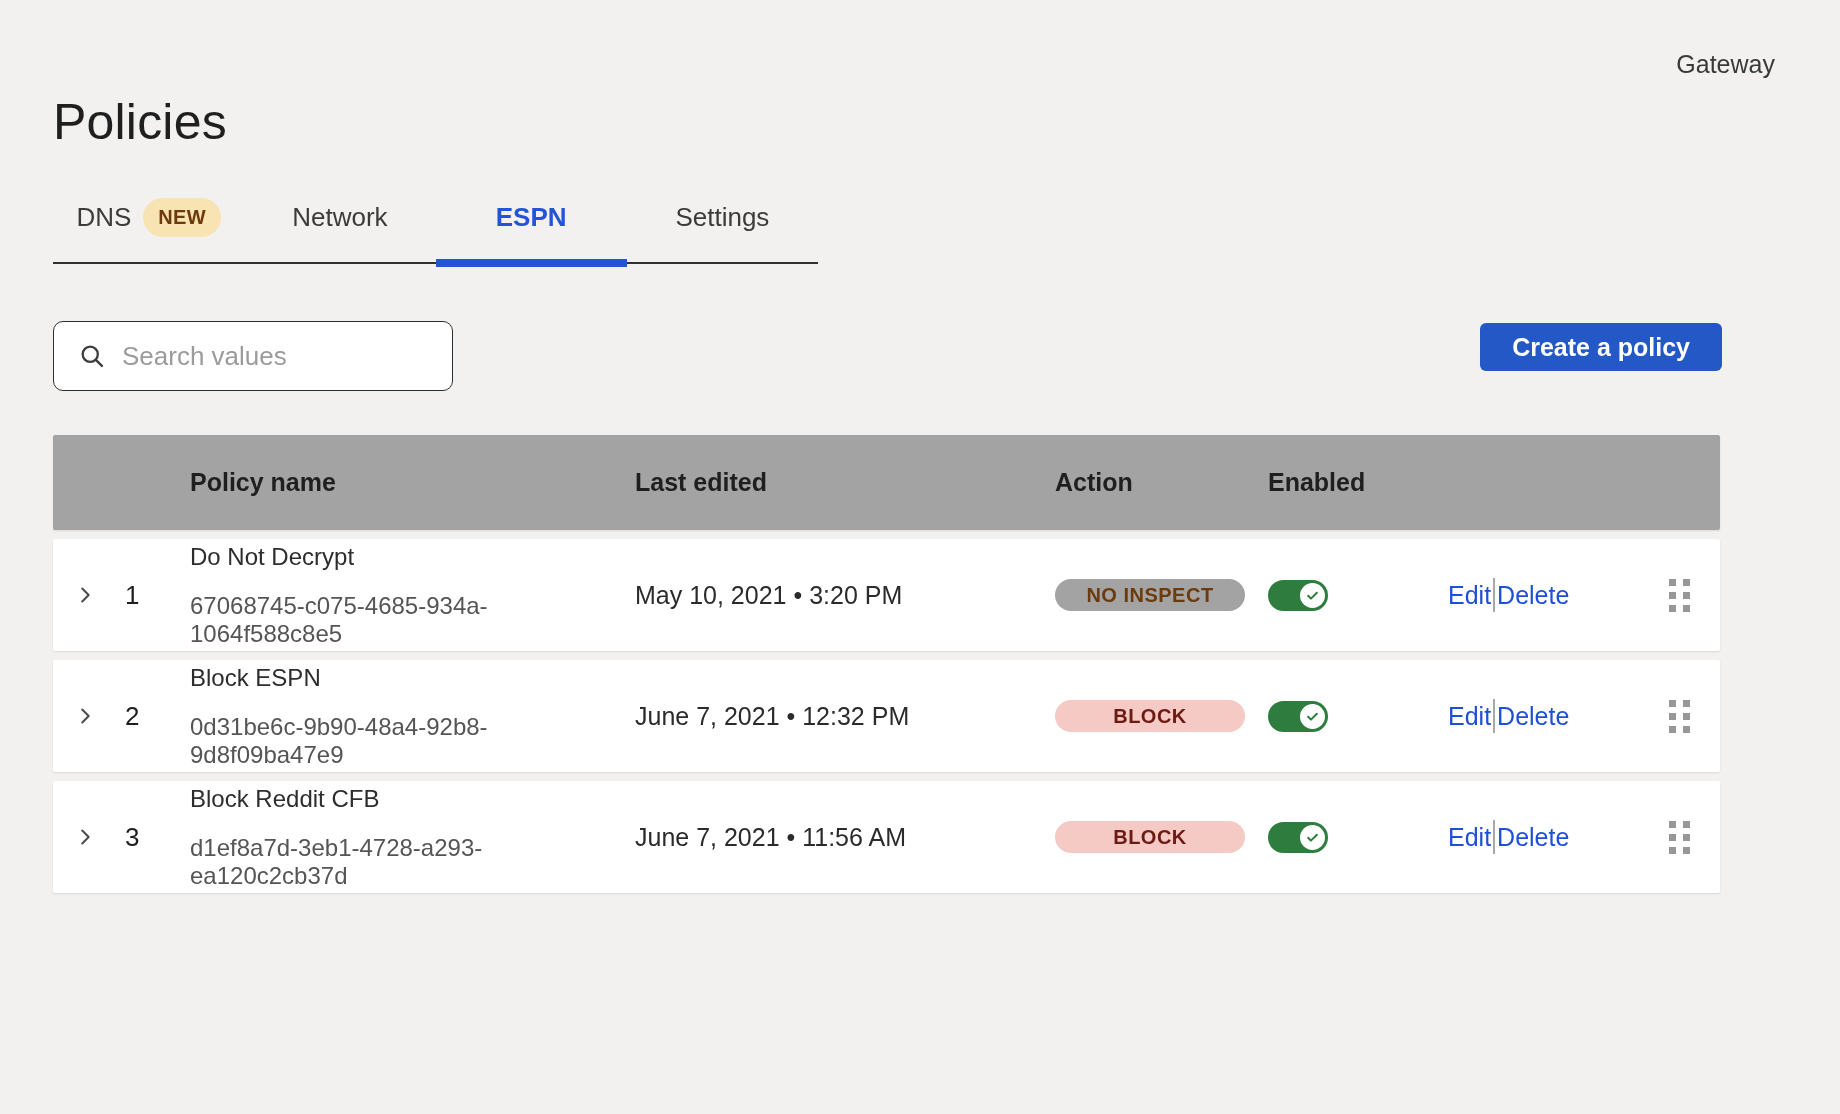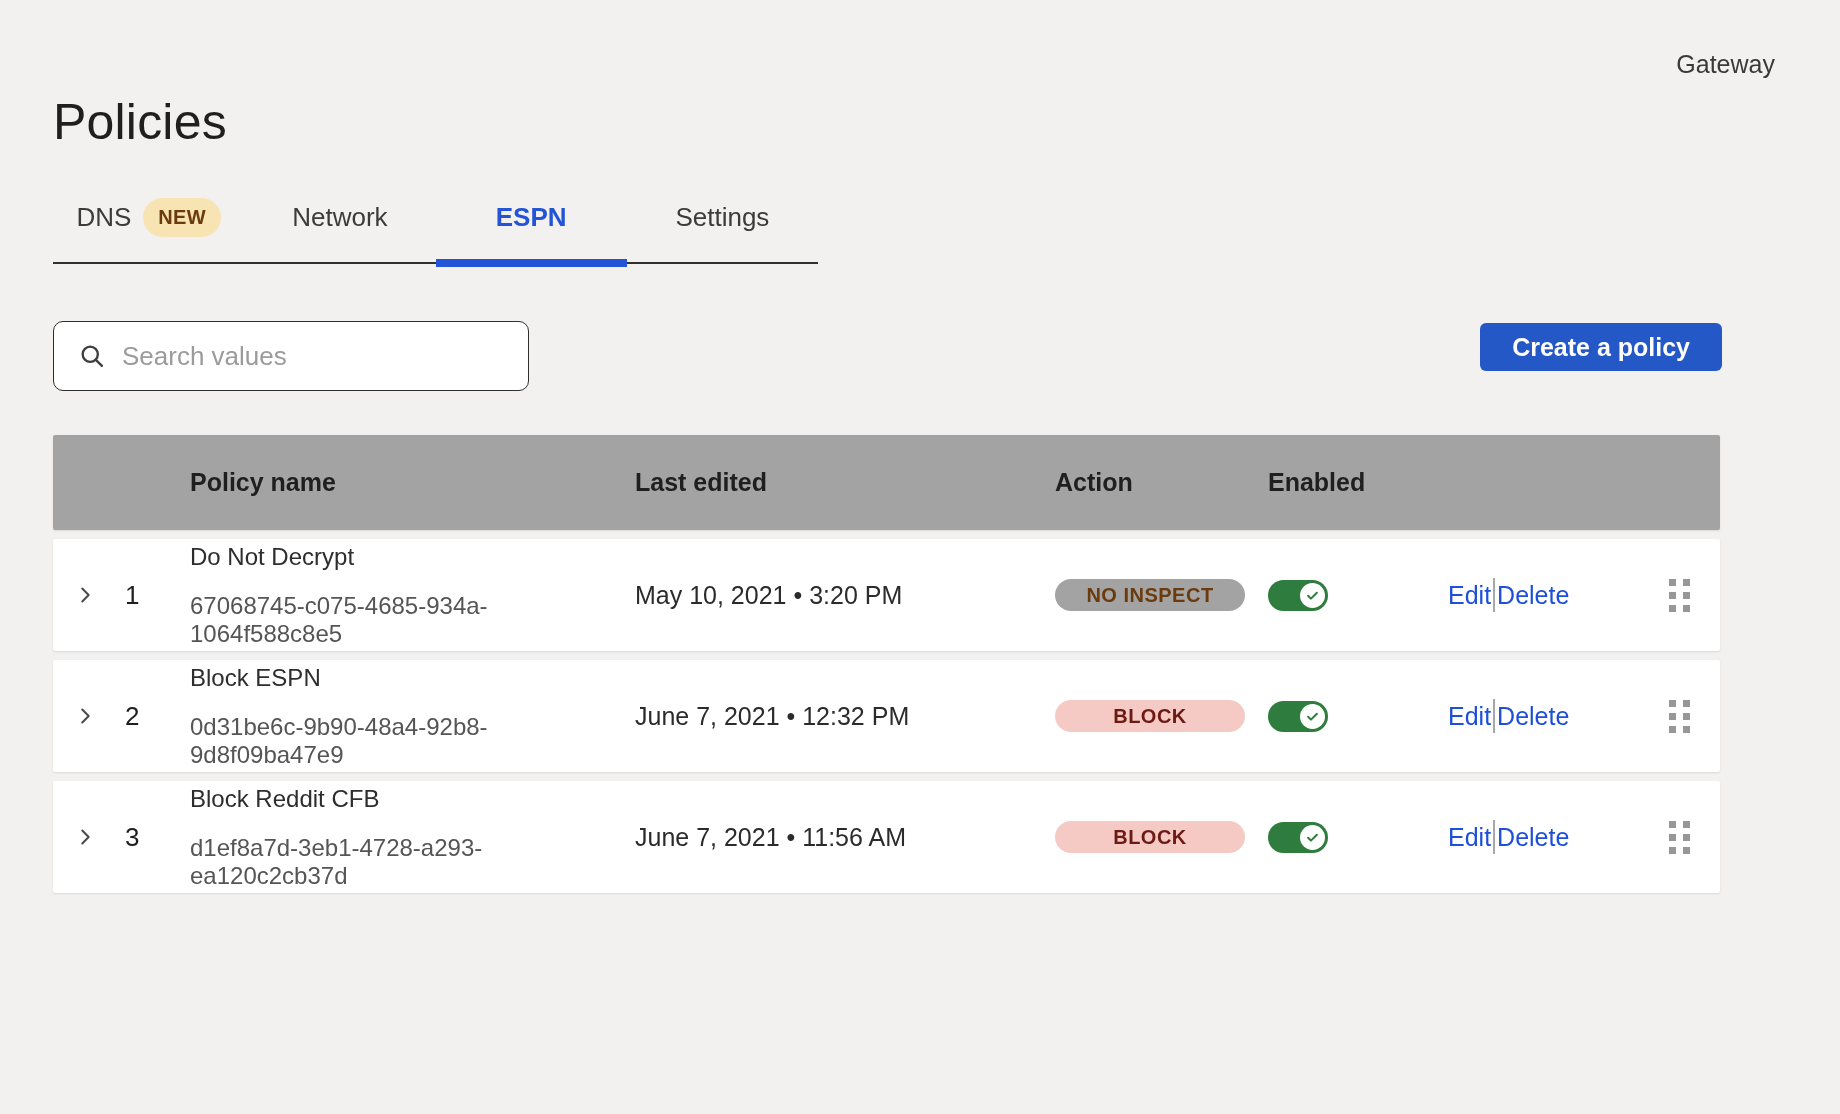--- a/index.html
+++ b/index.html
@@ -19,21 +19,21 @@
   .tabs { position: relative; margin-top: 48px; width: 765px; height: 65px; }
   .tab-row { display: flex; height: 36px; }
   .tab { width: 191.25px; display: flex; align-items: center; justify-content: center; cursor: pointer; font-size: 26px; color: #3b3b3b; gap: 12px; }
   .tab.active { color: #2353d6; font-weight: 700; }
   .tab-badge { background: #f8e3b3; color: #6b3a0d; font-size: 20px; font-weight: 700; padding: 8px 15px; border-radius: 22px; letter-spacing: 0.3px; }
   .tab-underline { position: absolute; left: 0; bottom: 0; width: 765px; height: 2px; background: #30302f; }
   .tab-indicator { position: absolute; bottom: -3px; width: 191.25px; height: 8px; background: #2353d6; }
 
   
   .toolbar { margin-top: 57px; width: 1669px; display: flex; justify-content: space-between; align-items: flex-start; }
-  .search-box { width: 476px; height: 70px; background: #fff; border: 1.5px solid #2e2e2e; border-radius: 10px; display: flex; align-items: center; padding: 0 18px 0 24px; gap: 16px; }
+  .search-box { width: 400px; height: 70px; background: #fff; border: 1.5px solid #2e2e2e; border-radius: 10px; display: flex; align-items: center; padding: 0 18px 0 24px; gap: 16px; }
   .search-box svg { flex: 0 0 auto; }
   .search-box input { border: none; outline: none; flex: 1; font-size: 26px; font-family: "Liberation Sans", sans-serif; color: #333; background: transparent; }
   .search-box input::placeholder { color: #9b9b9b; }
   .create-btn { margin-top: 2px; height: 48px; padding: 0 32px; background: #2458c7; color: #fff; border: none; border-radius: 6px; font-size: 25px; font-weight: 600; font-family: "Liberation Sans", sans-serif; cursor: pointer; }
 
   
   .tcard { margin-top: 44px; width: 1667px; }
   .grid { display: grid; grid-template-columns: 64px 73px 445px 420px 213px 180px 190px 1fr; align-items: center; }
   .thead { height: 95px; background: #a3a3a3; border-radius: 2px; box-shadow: 0 1px 2px rgba(0,0,0,0.10); margin-bottom: 9px; }
   .thead .th { font-size: 25px; font-weight: 700; color: #1f1f1f; }

